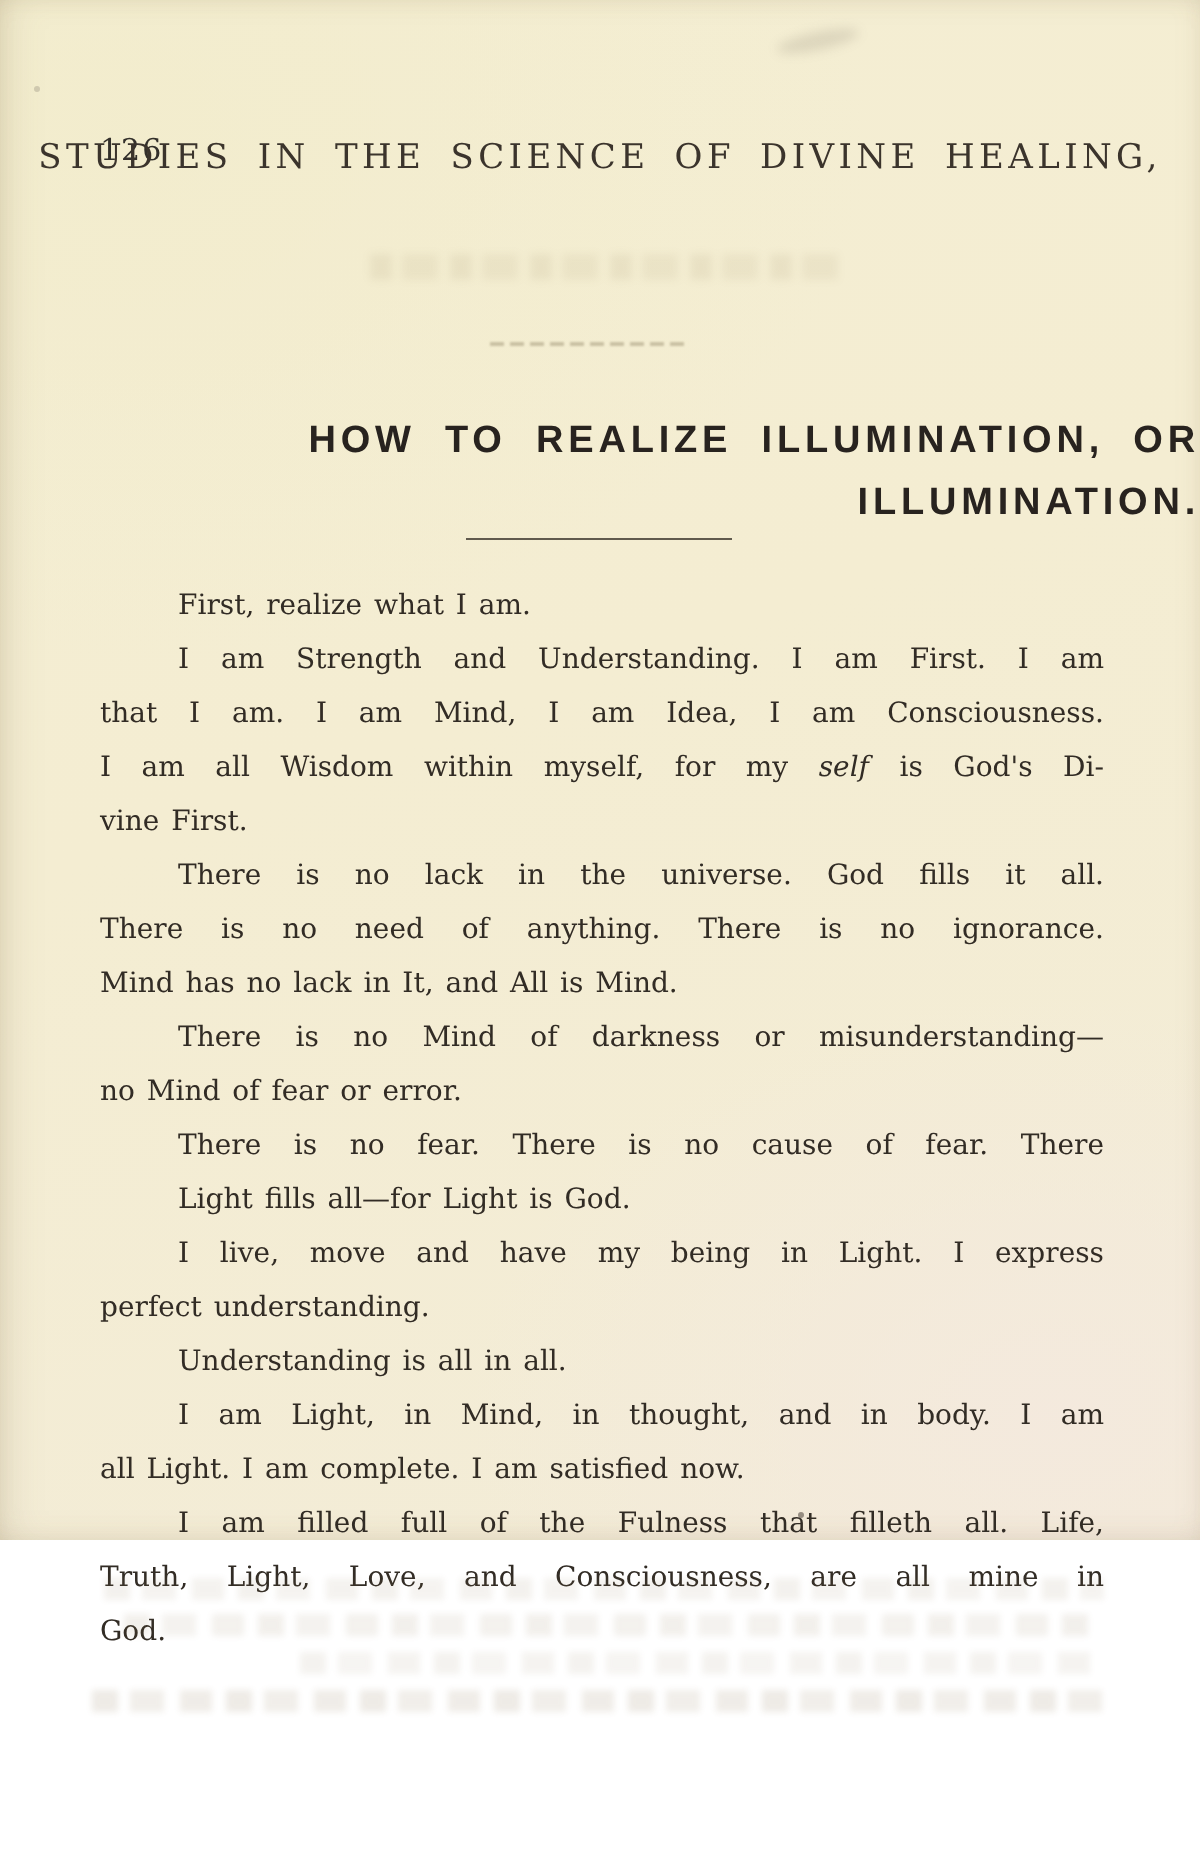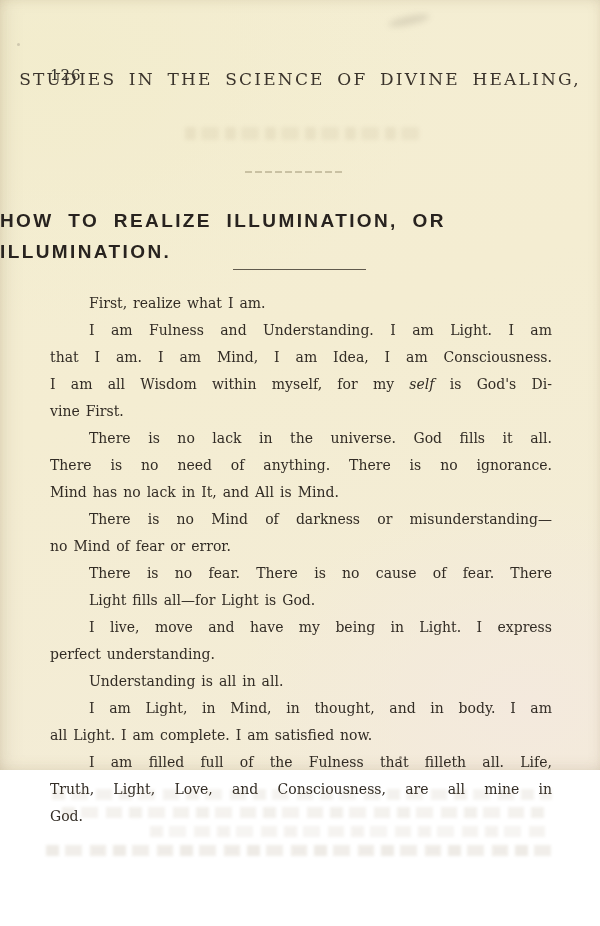--- a/index.html
+++ b/index.html
@@ -61,21 +61,21 @@
     background:rgba(110,100,85,.5);border-radius:50%;
     filter:blur(3px);opacity:.35;transform:rotate(-12deg);
   }
   .speck{position:absolute;width:3px;height:3px;border-radius:50%;background:#4a423a;opacity:.55;}
   .speck.s1{top:756px;left:399px;}
   .speck.s2{top:43px;left:17px;opacity:.2;}
 
   
   .chapter-title{
     position:absolute;top:205px;left:0;width:600px;
-    text-align:left;
+    text-align:right;
     font-family:"Liberation Sans", sans-serif;
     font-weight:bold;
     font-size:19px;line-height:31px;
     letter-spacing:2.4px;word-spacing:7px;
     color:#28231f;
   }
   .title-rule{
     position:absolute;top:269px;left:233px;width:133px;height:0;
     border-top:1.6px solid #453f36;
     opacity:.85;
@@ -116,21 +116,21 @@
     <div>HOW TO REALIZE ILLUMINATION, OR</div>
     <div>ILLUMINATION.</div>
   </div>
   <div class="title-rule"></div>
 
   <div class="body-text">
       <div class="paragraph">
         <div class="line first">First, realize what I am.</div>
       </div>
       <div class="paragraph">
-        <div class="line just first">I am Fulness and Understanding.  I am Light. I am</div>
+        <div class="line just first">I am Strength and Understanding.  I am First. I am</div>
         <div class="line just">that I am.  I am Mind, I am Idea, I am Consciousness.</div>
         <div class="line just">I am all Wisdom within myself, for my <em>self</em> is God's Di-</div>
         <div class="line">vine First.</div>
       </div>
       <div class="paragraph">
         <div class="line just first">There is no lack in the universe.  God fills it all.</div>
         <div class="line just">There is no need of anything.  There is no ignorance.</div>
         <div class="line">Mind has no lack in It, and All is Mind.</div>
       </div>
       <div class="paragraph">

